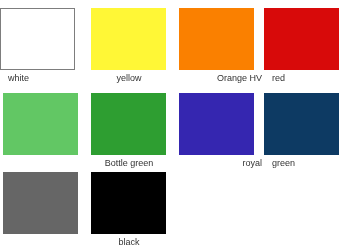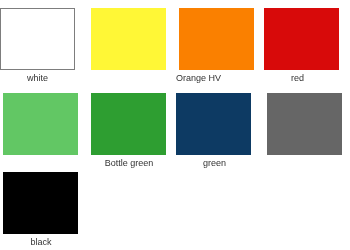--- a/index.html
+++ b/index.html
@@ -48,50 +48,55 @@
   }
 
   .swatch-label {
     font-size: 9px;
     color: #333333;
     line-height: 12px;
     padding-top: 2px;
     white-space: nowrap;
   }
 
-  .align-left   { text-align: left; padding-left: 8px; margin-left: 19px; }
+  .align-left   { text-align: left; padding-left: 8px; }
   .align-center { text-align: center; padding-right: 6px; }
-  .align-right  { text-align: left; padding-right: 2px; }
+  .align-right  { text-align: right; padding-right: 2px; }
 </style>
 </head>
 <body>
 
 <div id="swatch-grid">
     <div class="swatch-cell col-1">
       <div class="swatch-chip bordered" style="background: rgb(255, 255, 255); border-color: rgb(125, 125, 125);"></div>
       <div class="swatch-label align-left">white</div>
     </div>
     <div class="swatch-cell col-2">
       <div class="swatch-chip" style="background: rgb(255, 247, 54);"></div>
+      <div class="swatch-label align-center">yellow</div>
     </div>
     <div class="swatch-cell col-4">
       <div class="swatch-chip" style="background: rgb(250, 128, 0);"></div>
       <div class="swatch-label align-right">Orange HV</div>
     </div>
     <div class="swatch-cell col-1">
       <div class="swatch-chip" style="background: rgb(216, 10, 10);"></div>
       <div class="swatch-label align-left">red</div>
     </div>
     <div class="swatch-cell col-2">
       <div class="swatch-chip" style="background: rgb(98, 199, 100);"></div>
     </div>
     <div class="swatch-cell col-3">
       <div class="swatch-chip" style="background: rgb(46, 158, 49);"></div>
       <div class="swatch-label align-center">Bottle green</div>
     </div>
+    <div class="swatch-cell col-4">
+      <div class="swatch-chip" style="background: rgb(53, 38, 176);"></div>
+      <div class="swatch-label align-right">royal</div>
+    </div>
     <div class="swatch-cell col-1">
       <div class="swatch-chip" style="background: rgb(13, 58, 99);"></div>
       <div class="swatch-label align-left">green</div>
     </div>
     <div class="swatch-cell col-2">
       <div class="swatch-chip" style="background: rgb(102, 102, 102);"></div>
     </div>
     <div class="swatch-cell col-3">
       <div class="swatch-chip" style="background: rgb(0, 0, 0);"></div>
       <div class="swatch-label align-center">black</div>

